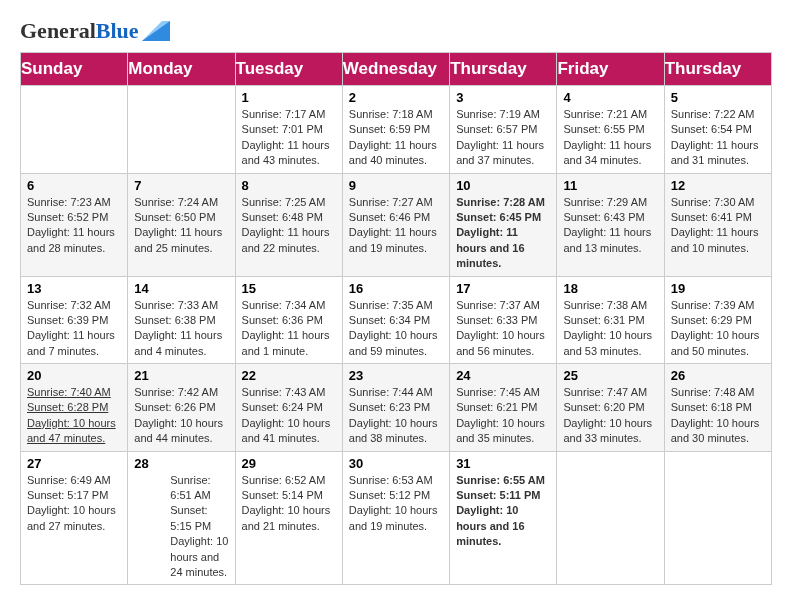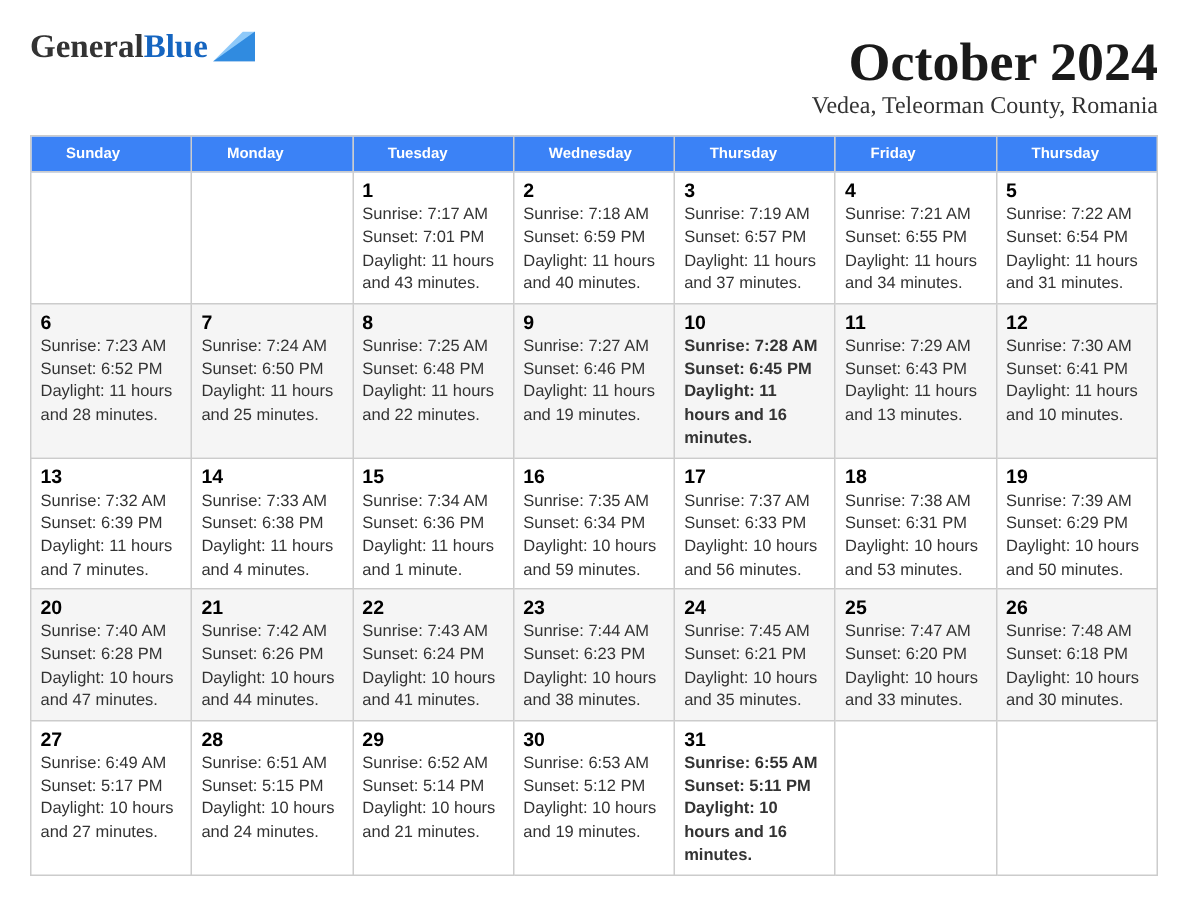--- a/index.html
+++ b/index.html
@@ -45,25 +45,25 @@
     .subtitle {
       font-size: 16px;
       color: #333;
     }
     .calendar {
       width: 100%;
       border-collapse: collapse;
       font-size: 11px;
     }
     .calendar th {
-      background-color: #3b82f6;
+      background-color: #be185d;
       color: #fff;
       text-align: left;
-      padding: 6px 23px;
-      font-size: 10px;
+      padding: 6px 0;
+      font-size: 17px;
       font-weight: bold;
       border: 1px solid #ccc;
     }
     .calendar td {
       vertical-align: top;
       border: 1px solid #ccc;
       padding: 4px 6px;
       width: 107px;
       min-height: 80px;
       background: #fff;
@@ -93,24 +93,20 @@
     <div class="logo-row">
       <span class="logo-text">
         <span class="general">General</span><span class="blue">Blue</span>
       </span>
       <svg width="28" height="20" viewBox="0 0 28 20" style="margin-left:3px;">
         <polygon points="0,20 28,0 28,20" fill="#1565c0"></polygon>
         <polygon points="0,20 20,0 28,0 28,20" fill="#42a5f5" opacity="0.6"></polygon>
       </svg>
     </div>
   </div>
-  <div class="title-block">
-    <div class="month-title">October 2024</div>
-    <div class="subtitle">Vedea, Teleorman County, Romania</div>
-  </div>
 </div>
 
 <table class="calendar">
   <thead>
     <tr>
     <th>Sunday</th>
         <th>Monday</th>
         <th>Tuesday</th>
         <th>Wednesday</th>
         <th>Thursday</th>
@@ -237,21 +233,21 @@
         <td>
           <span class="day-number">19</span>
           <div class="day-info" style="white-space: pre-line;">Sunrise: 7:39 AM
 Sunset: 6:29 PM
 Daylight: 10 hours and 50 minutes.</div>
         </td>
       </tr>
       <tr>
         <td>
           <span class="day-number">20</span>
-          <div class="day-info" style="white-space: pre-line;">Sunrise: 7:40 AM
+          <div class="day-info" style="white-space: pre-line; text-decoration: underline;">Sunrise: 7:40 AM
 Sunset: 6:28 PM
 Daylight: 10 hours and 47 minutes.</div>
         </td>
         <td>
           <span class="day-number">21</span>
           <div class="day-info" style="white-space: pre-line;">Sunrise: 7:42 AM
 Sunset: 6:26 PM
 Daylight: 10 hours and 44 minutes.</div>
         </td>
         <td>
@@ -287,21 +283,21 @@
       </tr>
       <tr>
         <td>
           <span class="day-number">27</span>
           <div class="day-info" style="white-space: pre-line;">Sunrise: 6:49 AM
 Sunset: 5:17 PM
 Daylight: 10 hours and 27 minutes.</div>
         </td>
         <td>
           <span class="day-number">28</span>
-          <div class="day-info" style="white-space: pre-line;">Sunrise: 6:51 AM
+          <div class="day-info" style="white-space: pre-line; margin-left: 36px;">Sunrise: 6:51 AM
 Sunset: 5:15 PM
 Daylight: 10 hours and 24 minutes.</div>
         </td>
         <td>
           <span class="day-number">29</span>
           <div class="day-info" style="white-space: pre-line;">Sunrise: 6:52 AM
 Sunset: 5:14 PM
 Daylight: 10 hours and 21 minutes.</div>
         </td>
         <td>

